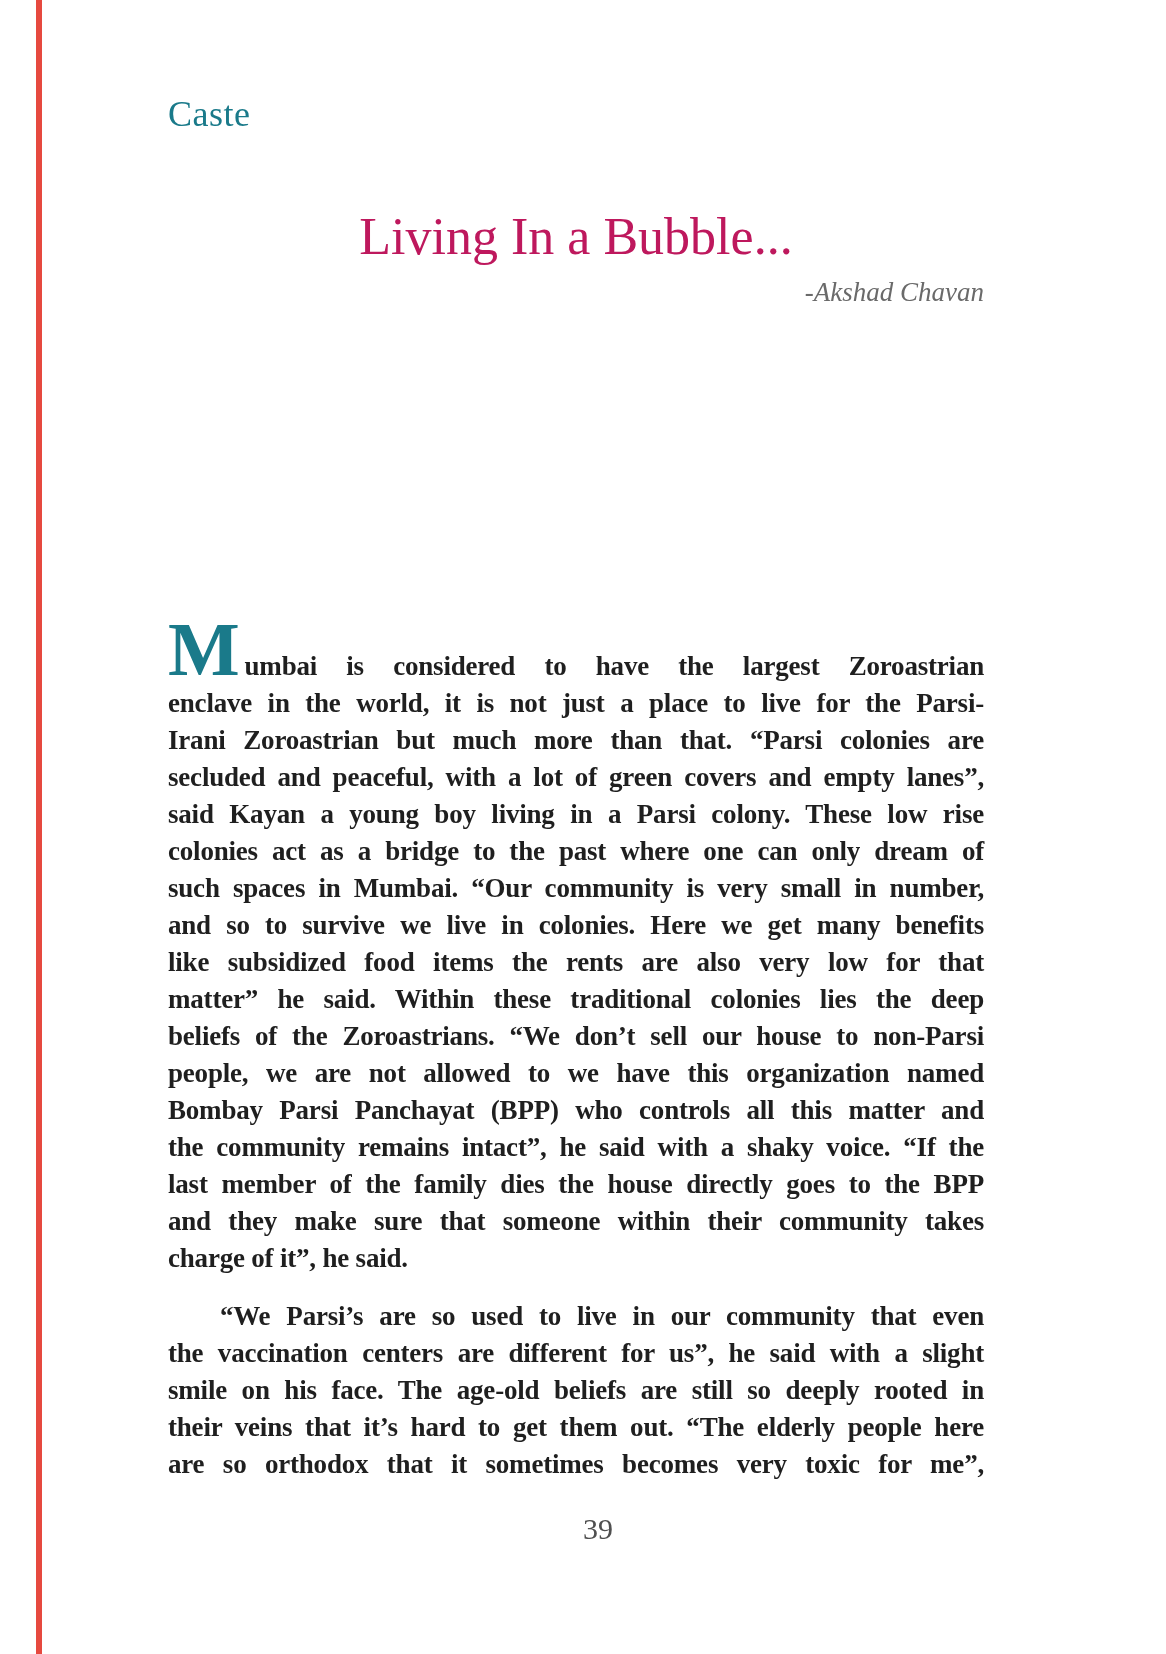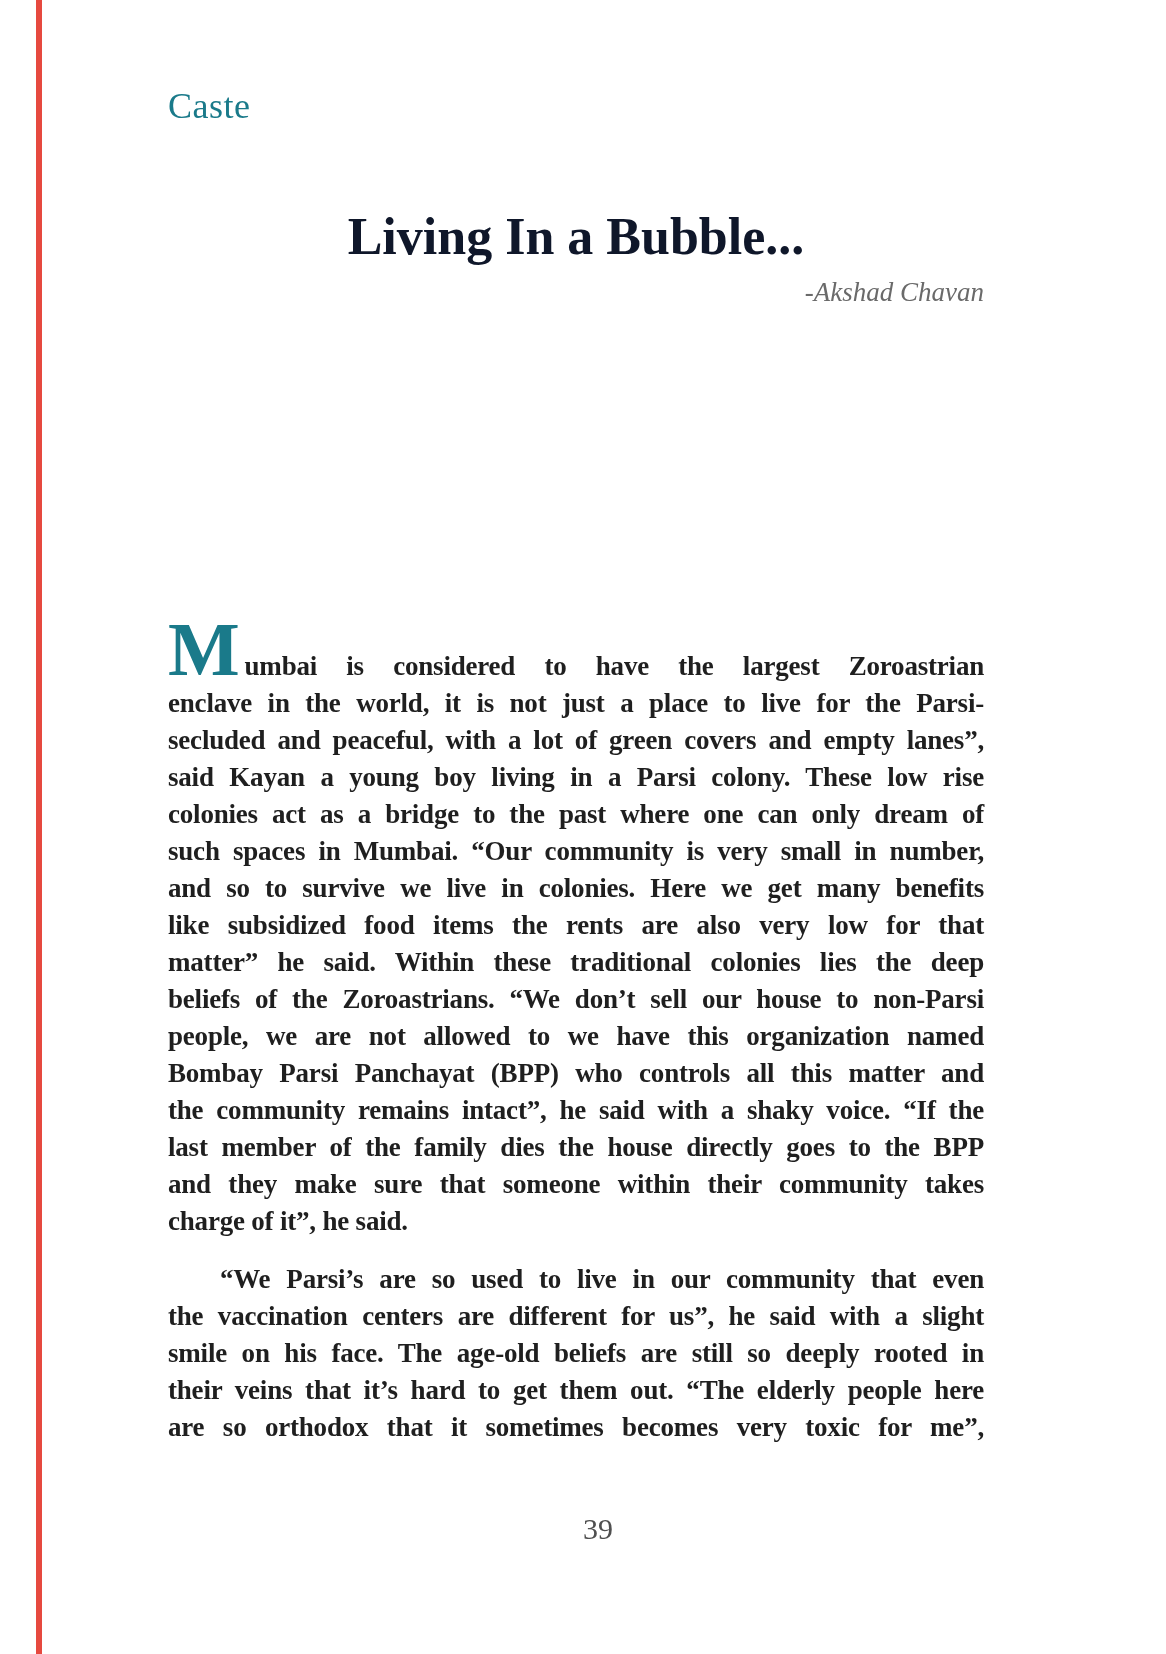--- a/index.html
+++ b/index.html
@@ -26,39 +26,39 @@
     left: 36px;
     top: 0;
     width: 6px;
     height: 1654px;
     background: var(--spine);
   }
 
   .section-label {
     position: absolute;
     left: 168px;
-    top: 88px;
+    top: 96px;
     font-size: 36px;
     line-height: 1;
     color: var(--accent);
     letter-spacing: 0.5px;
   }
 
   .title-block {
     position: absolute;
     left: 168px;
     top: 208px;
     width: 816px;
     text-align: center;
   }
   .article-title {
     font-size: 52px;
-    font-weight: bold;
+    font-weight: normal;
     line-height: 1.1;
-    color: #0f172a;
+    color: #be185d;
     letter-spacing: 0px;
   }
   .article-author {
     margin-top: 12px;
     text-align: right;
     font-style: italic;
     font-size: 27px;
     color: var(--muted);
   }
 
@@ -113,20 +113,21 @@
 
   <div class="title-block">
     <h1 class="article-title">Living In a Bubble...</h1>
     <div class="article-author">-Akshad Chavan</div>
   </div>
 
   <main class="article-body" id="article-body">
       <div class="paragraph">
         <div class="line"><span class="dropcap">M</span>umbai is considered to have the largest Zoroastrian</div>
         <div class="line">enclave in the world, it is not just a place to live for the Parsi-</div>
+        <div class="line">Irani Zoroastrian but much more than that. “Parsi colonies are</div>
         <div class="line">secluded and peaceful, with a lot of green covers and empty lanes”,</div>
         <div class="line">said Kayan a young boy living in a Parsi colony.  These low rise</div>
         <div class="line">colonies act as a bridge to the past where one can only dream of</div>
         <div class="line">such spaces in Mumbai. “Our community is very small in number,</div>
         <div class="line">and so to survive we live in colonies. Here we get many benefits</div>
         <div class="line">like subsidized food items the rents are also very low for that</div>
         <div class="line">matter” he said. Within these traditional colonies lies the deep</div>
         <div class="line">beliefs of the Zoroastrians. “We don’t sell our house to non-Parsi</div>
         <div class="line">people, we are not allowed to we have this organization named</div>
         <div class="line">Bombay Parsi Panchayat (BPP) who controls all this matter and</div>

